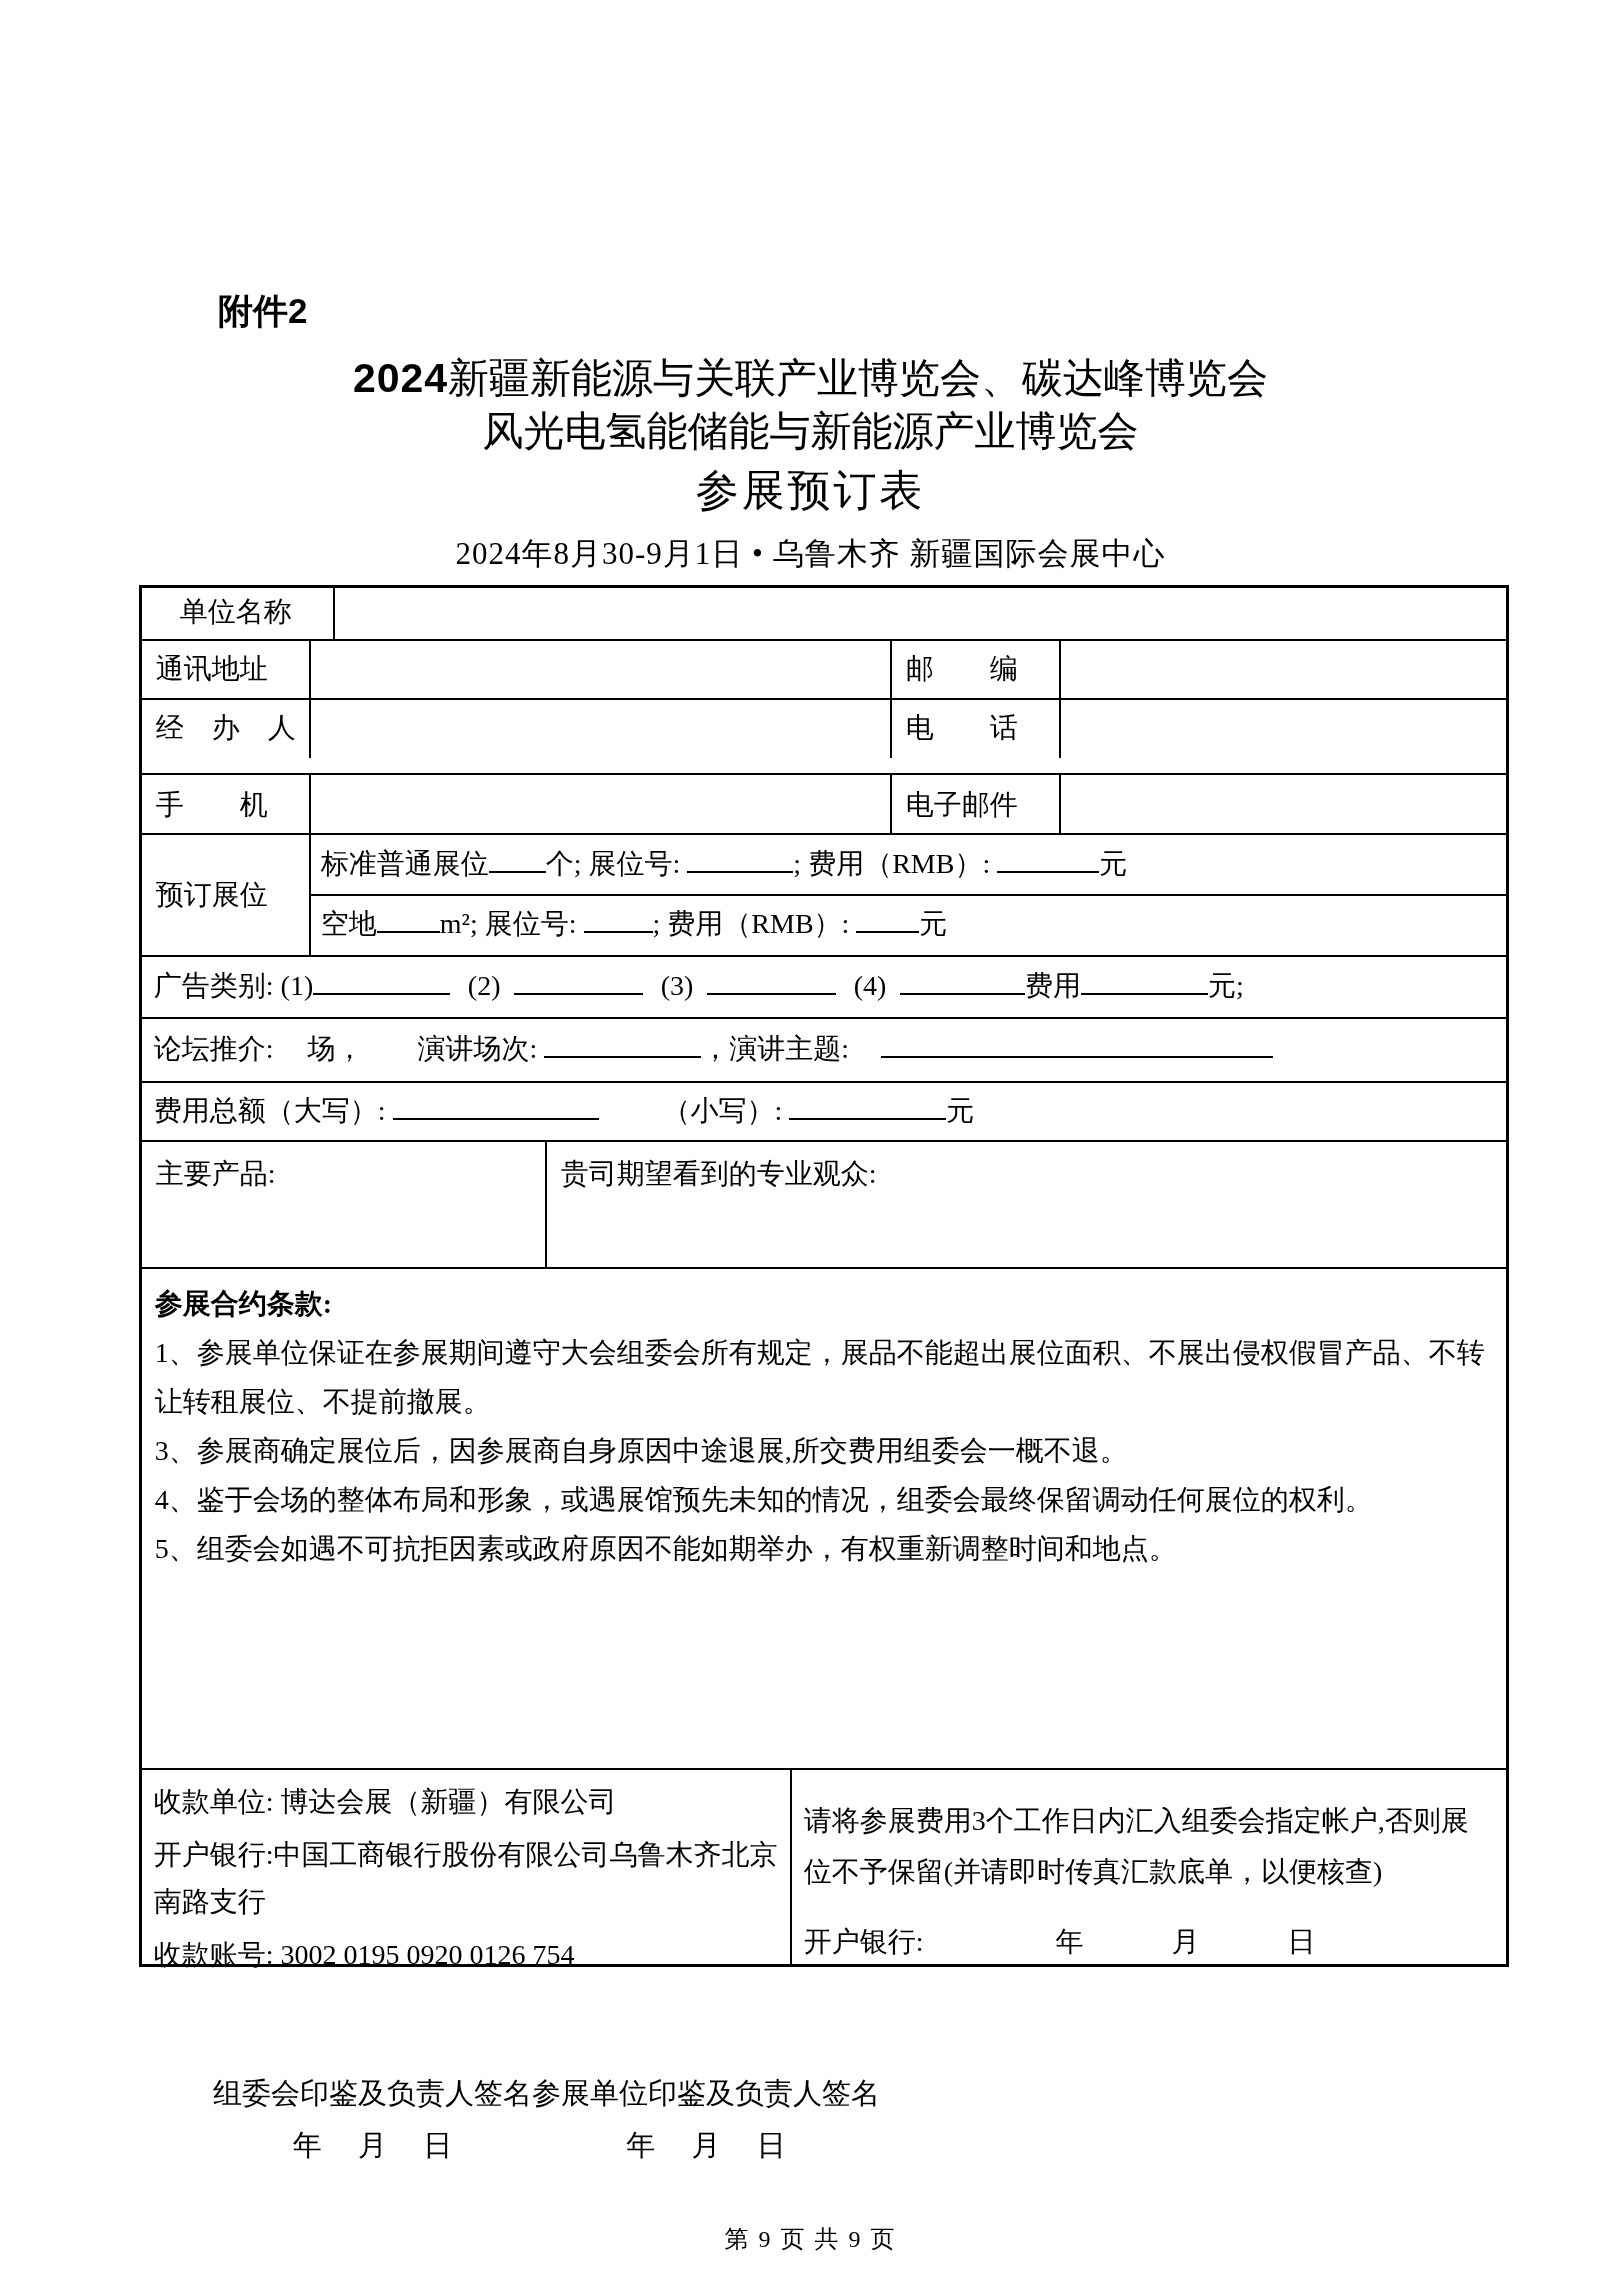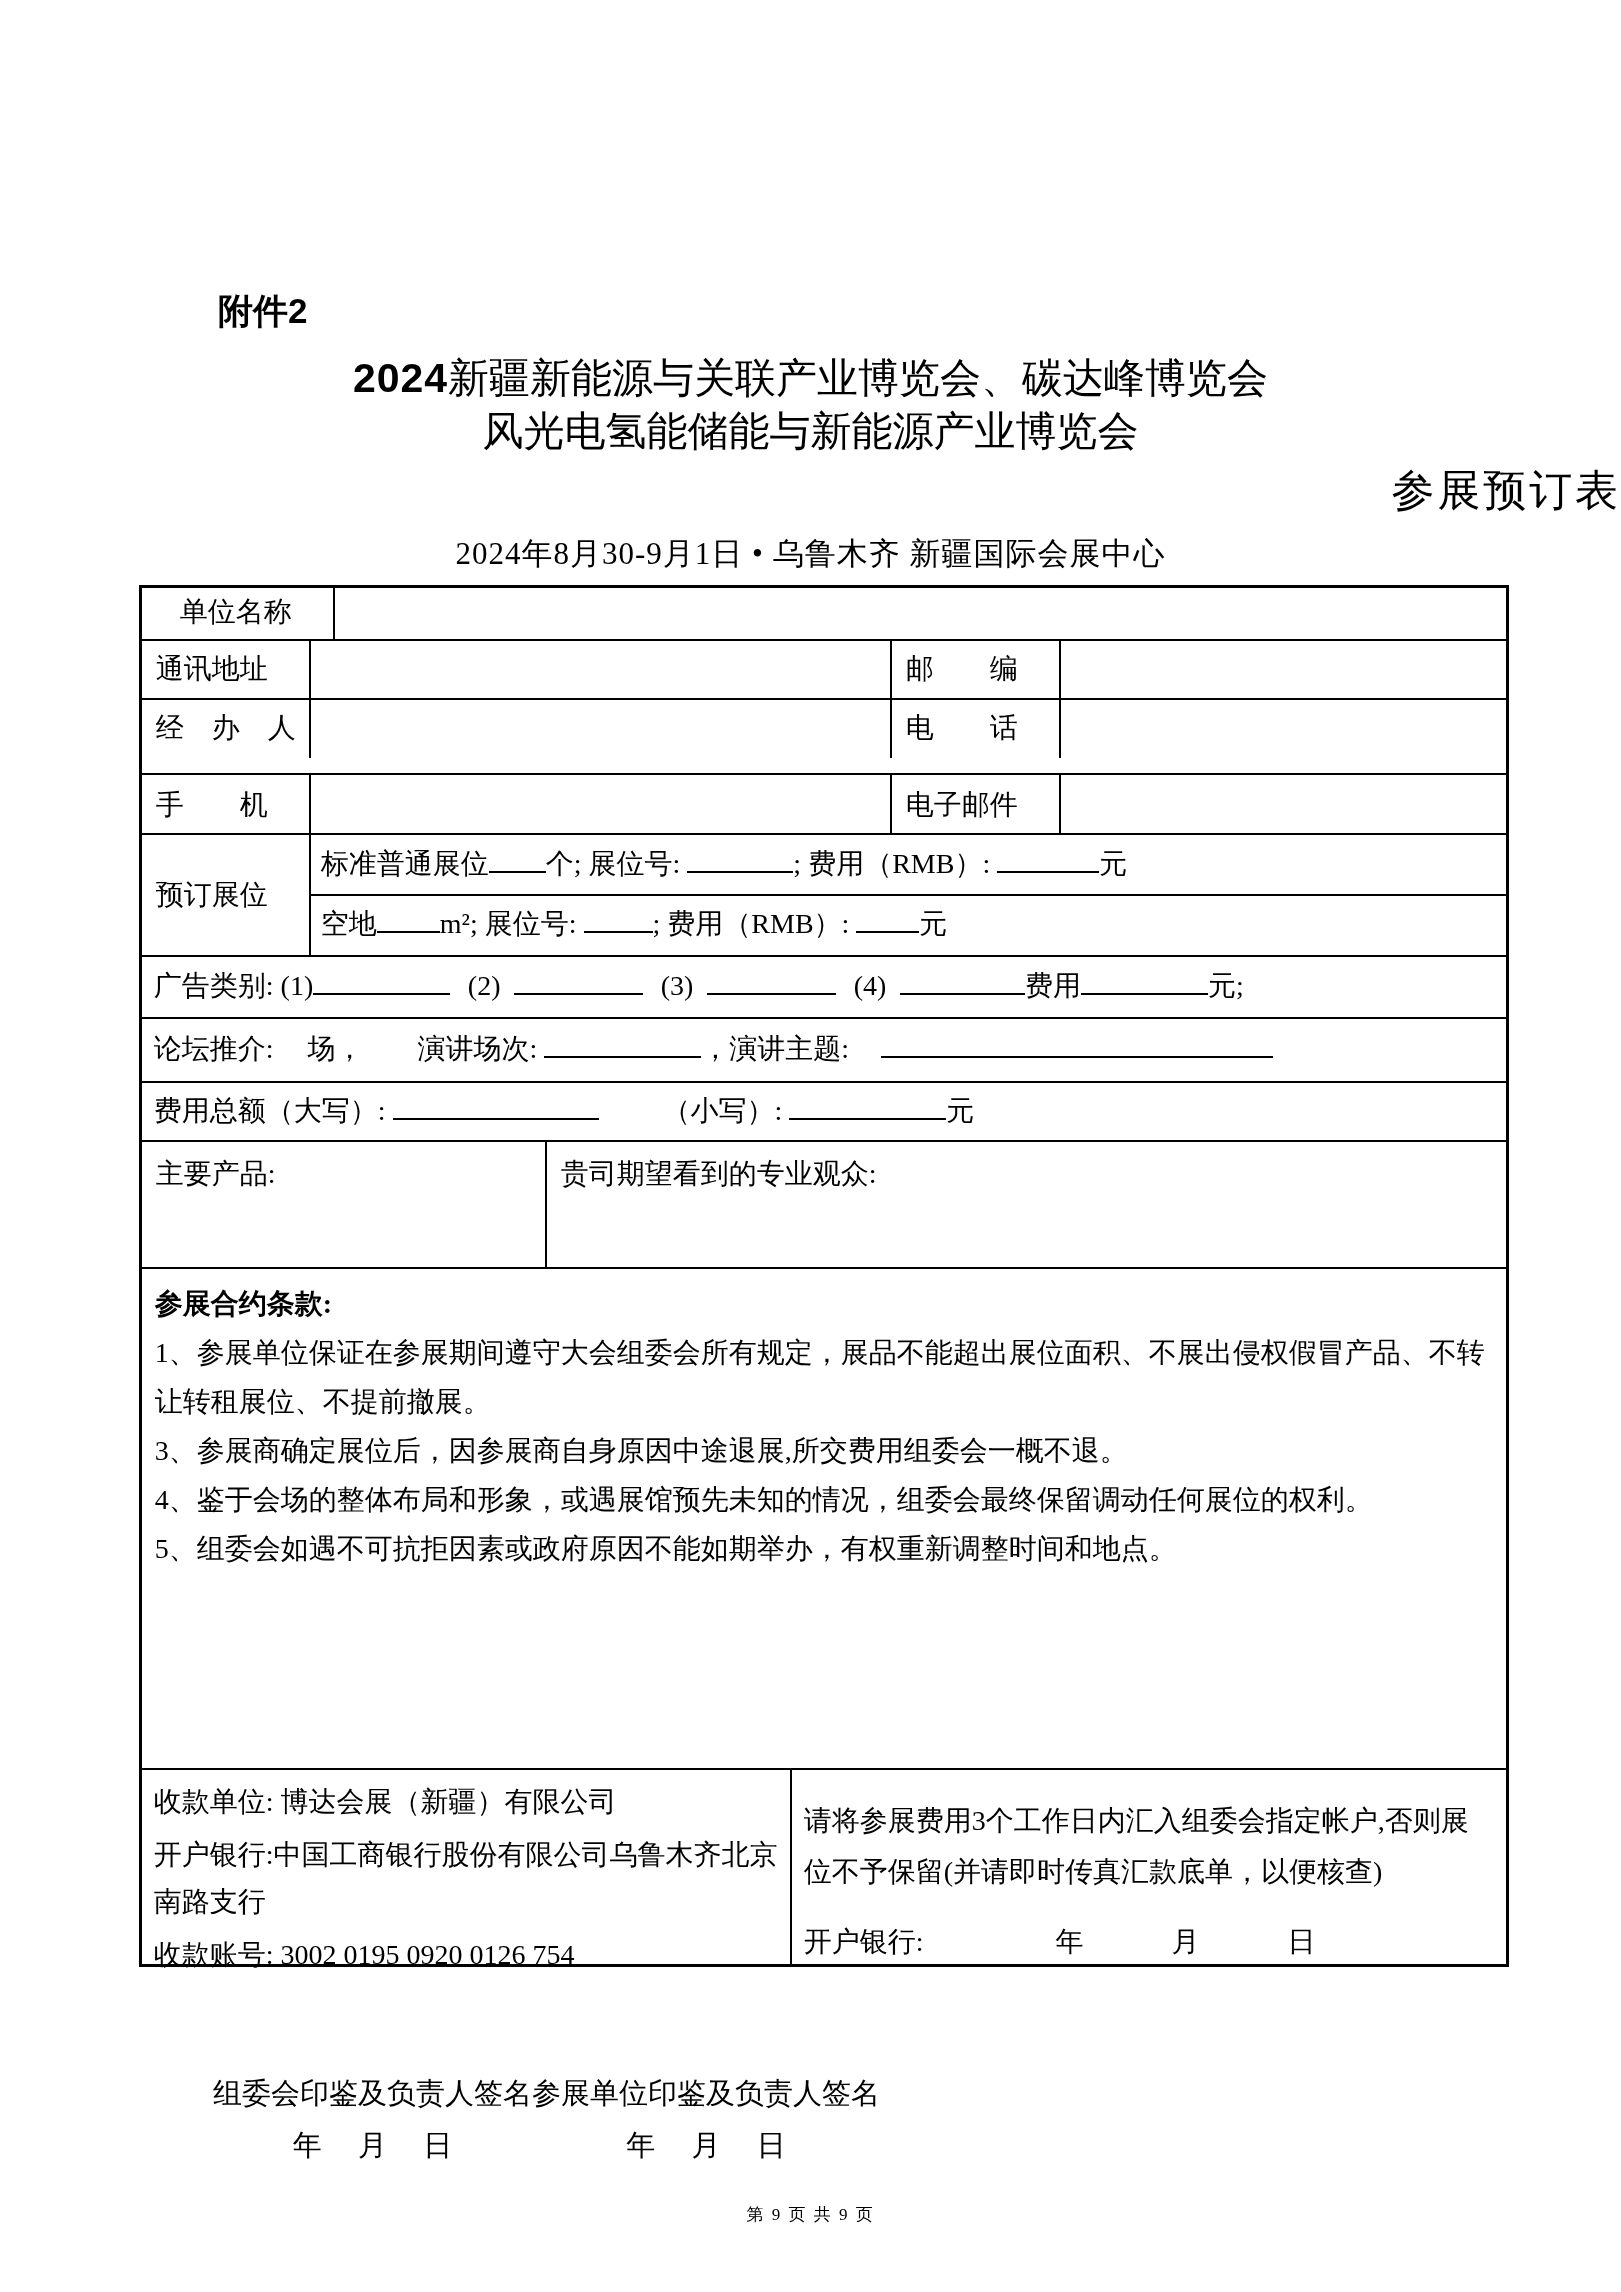--- a/index.html
+++ b/index.html
@@ -10,21 +10,21 @@
   }
   
   .attach{
     margin:290px 0 0 218px;
     font-family:"Liberation Sans","DejaVu Sans",sans-serif;
     font-weight:bold;font-size:35px;line-height:42px;
   }
   .t1{margin-top:19.6px;text-align:center;font-size:41px;line-height:53px;white-space:nowrap;}
   .t1b{font-family:"Liberation Sans","DejaVu Sans",sans-serif;font-weight:bold;letter-spacing:1px;}
   .t2{text-align:center;font-size:41px;line-height:53px;}
-  .t3{margin-top:5.9px;text-align:right;font-size:43px;line-height:55px;letter-spacing:2.9px;}
+  .t3{margin-top:5.9px;text-align:center;font-size:43px;line-height:55px;letter-spacing:2.9px;}
   .dateline{margin-top:15.7px;text-align:center;font-size:31px;line-height:39px;letter-spacing:1px;}
   
   .tbl{
     width:1364px;margin:11.8px 0 0 139px;border:3.9px solid #000;
     font-size:28px;box-sizing:content-box;
   }
   .tbl > div + div{border-top:2.9px solid #000;}
   .r{display:flex;align-items:stretch;box-sizing:border-box;}
   .c{box-sizing:border-box;}
   .c + .c{border-left:2.9px solid #000;}
@@ -61,21 +61,21 @@
   .payright{padding:25.5px 13.7px 0 11.8px;}
   .payright .note{margin:0;line-height:51px;}
   .paydate{margin:25.5px 0 0 0;white-space:nowrap;}
   
   .sig{display:flex;margin-top:108px;padding-left:213px;font-size:29px;}
   .sigblock{text-align:center;font-family:Liberation Serif, serif;}
   .sigblock .slabel{line-height:37px;white-space:nowrap;}
   .sigblock .sdate{margin-top:15.7px;line-height:35px;white-space:nowrap;}
   .sb2{}
   
-  .pfoot{margin-top:40px;text-align:center;font-size:17px;letter-spacing:2px;}
+  .pfoot{margin-top:60px;text-align:center;font-size:24px;letter-spacing:2px;}
 </style>
 </head>
 <body>
 
 <div class="page">
 
   <div class="attach">附件2</div>
 
   <div class="t1"><span class="t1b">2024</span><span>新疆新能源与关联产业博览会、碳达峰博览会</span></div>
   <div class="t2">风光电氢能储能与新能源产业博览会</div>

